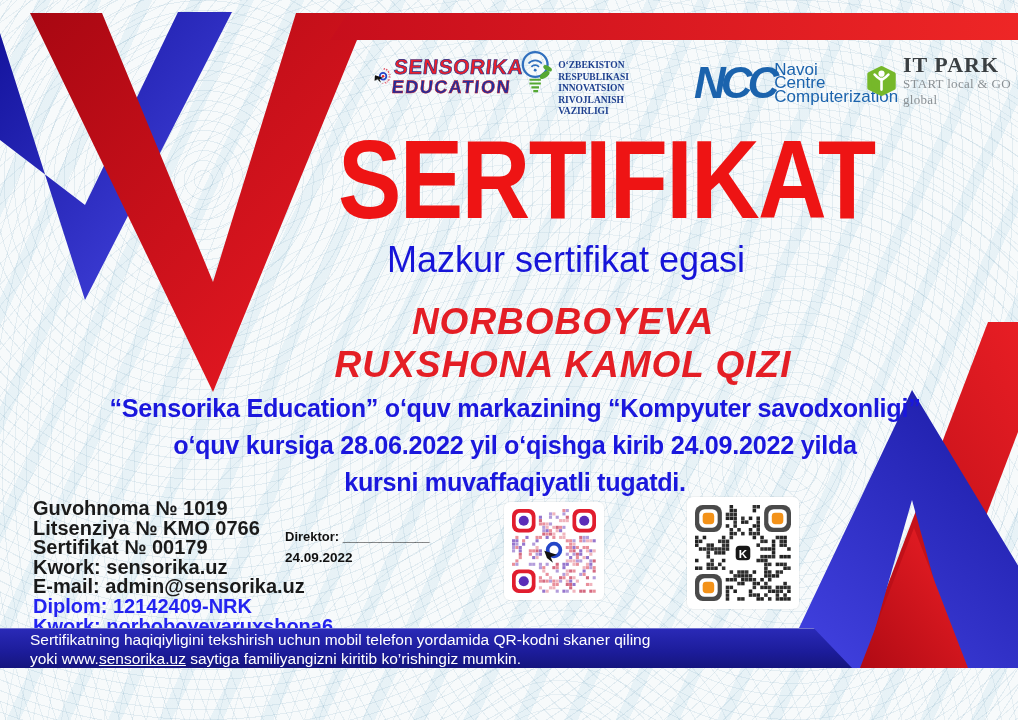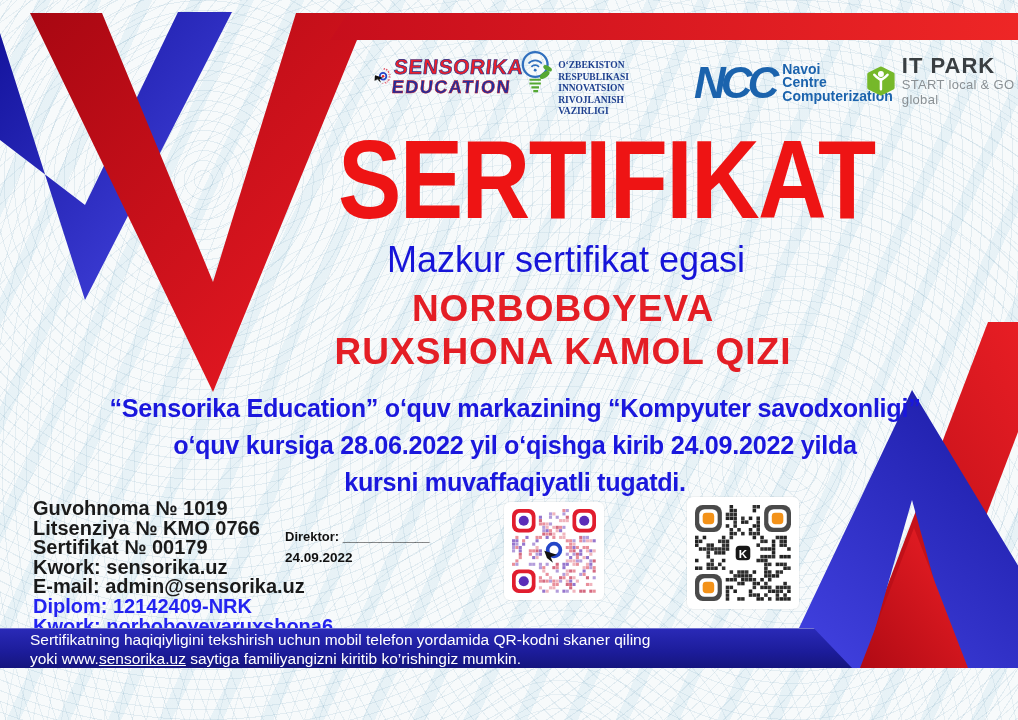--- a/index.html
+++ b/index.html
@@ -25,34 +25,34 @@
   .sens-word { margin-left:2px; transform:skewX(-6deg); line-height:1; }
   .sens-word .l1 { font-size:21px; font-weight:bold; letter-spacing:.5px; color:#e8212e;
                    -webkit-text-stroke:.6px #1b2f8a; }
   .sens-word .l2 { font-size:18px; font-weight:bold; letter-spacing:1.5px; color:#202f9e;
                    -webkit-text-stroke:.5px #c01020; margin-top:1px; }
   .min-logo { position:absolute; left:519px; top:48px; width:172px; height:66px; display:flex; align-items:flex-start; }
   .min-text { font-family:"Liberation Serif", serif; font-weight:bold; color:#1d3f8f;
               font-size:9.5px; line-height:11.5px; margin-top:12px; margin-left:3px; }
   .ncc-logo { position:absolute; left:694px; top:52px; width:172px; height:62px; display:flex; align-items:center; }
   .ncc-mono { font-size:44px; font-weight:bold; font-style:italic; color:#1b63ad; letter-spacing:-5px; line-height:1; }
-  .ncc-text { font-size:14px; font-weight:bold; color:#1b63ad; line-height:13.5px; margin-left:8px; }
+  .ncc-text { font-size:17px; font-weight:normal; color:#1b63ad; line-height:13.5px; }
   .itp-logo { position:absolute; left:866px; top:50px; width:150px; height:62px; display:flex; align-items:center; }
-  .itp-text { margin-left:6px; }
+  .itp-text { margin-left:6px;font-family:Liberation Serif, serif; }
   .itp-title { font-size:22px; font-weight:600; color:#3a3f42; letter-spacing:1px; line-height:22px; }
   .itp-sub { font-size:13px; color:#8a9094; letter-spacing:.3px; }
 
   
   .title { position:absolute; left:338px; top:124px; width:690px; font-size:112px; font-weight:bold;
            color:#ee1414; letter-spacing:-2px; transform:scaleX(.85); transform-origin:left top;
            white-space:nowrap; line-height:1; }
   .subtitle { position:absolute; left:316px; top:239px; width:500px; text-align:center;
               font-size:36px; font-weight:normal; color:#1614d8; }
-  .recipient { position:absolute; left:233px; top:287px; width:660px; text-align:center;
-               font-size:37px; font-weight:bold; color:#e41e25; line-height:43px; letter-spacing:1px; }
+  .recipient { position:absolute; left:233px; top:300px; width:660px; text-align:center;
+               font-size:37px; font-weight:bold; color:#e41e25; line-height:43px; letter-spacing:1px;font-style:italic; }
   .bodytext { position:absolute; left:60px; top:390px; width:910px; text-align:center;
               font-size:26px; font-weight:bold; color:#1a17dd; line-height:37px; letter-spacing:-.3px;
               transform:scaleX(.97); transform-origin:center top; }
 
   
   .info { position:absolute; left:33px; top:499px; font-size:20px; font-weight:bold;
           color:#1a1a1a; line-height:19.6px; }
   .info .blue { color:#2323f0; }
   .sig { position:absolute; left:285px; top:529px; font-size:13px; font-weight:bold; color:#111; }
   .sig-date { position:absolute; left:285px; top:550px; font-size:13.5px; font-weight:bold; color:#111; }

